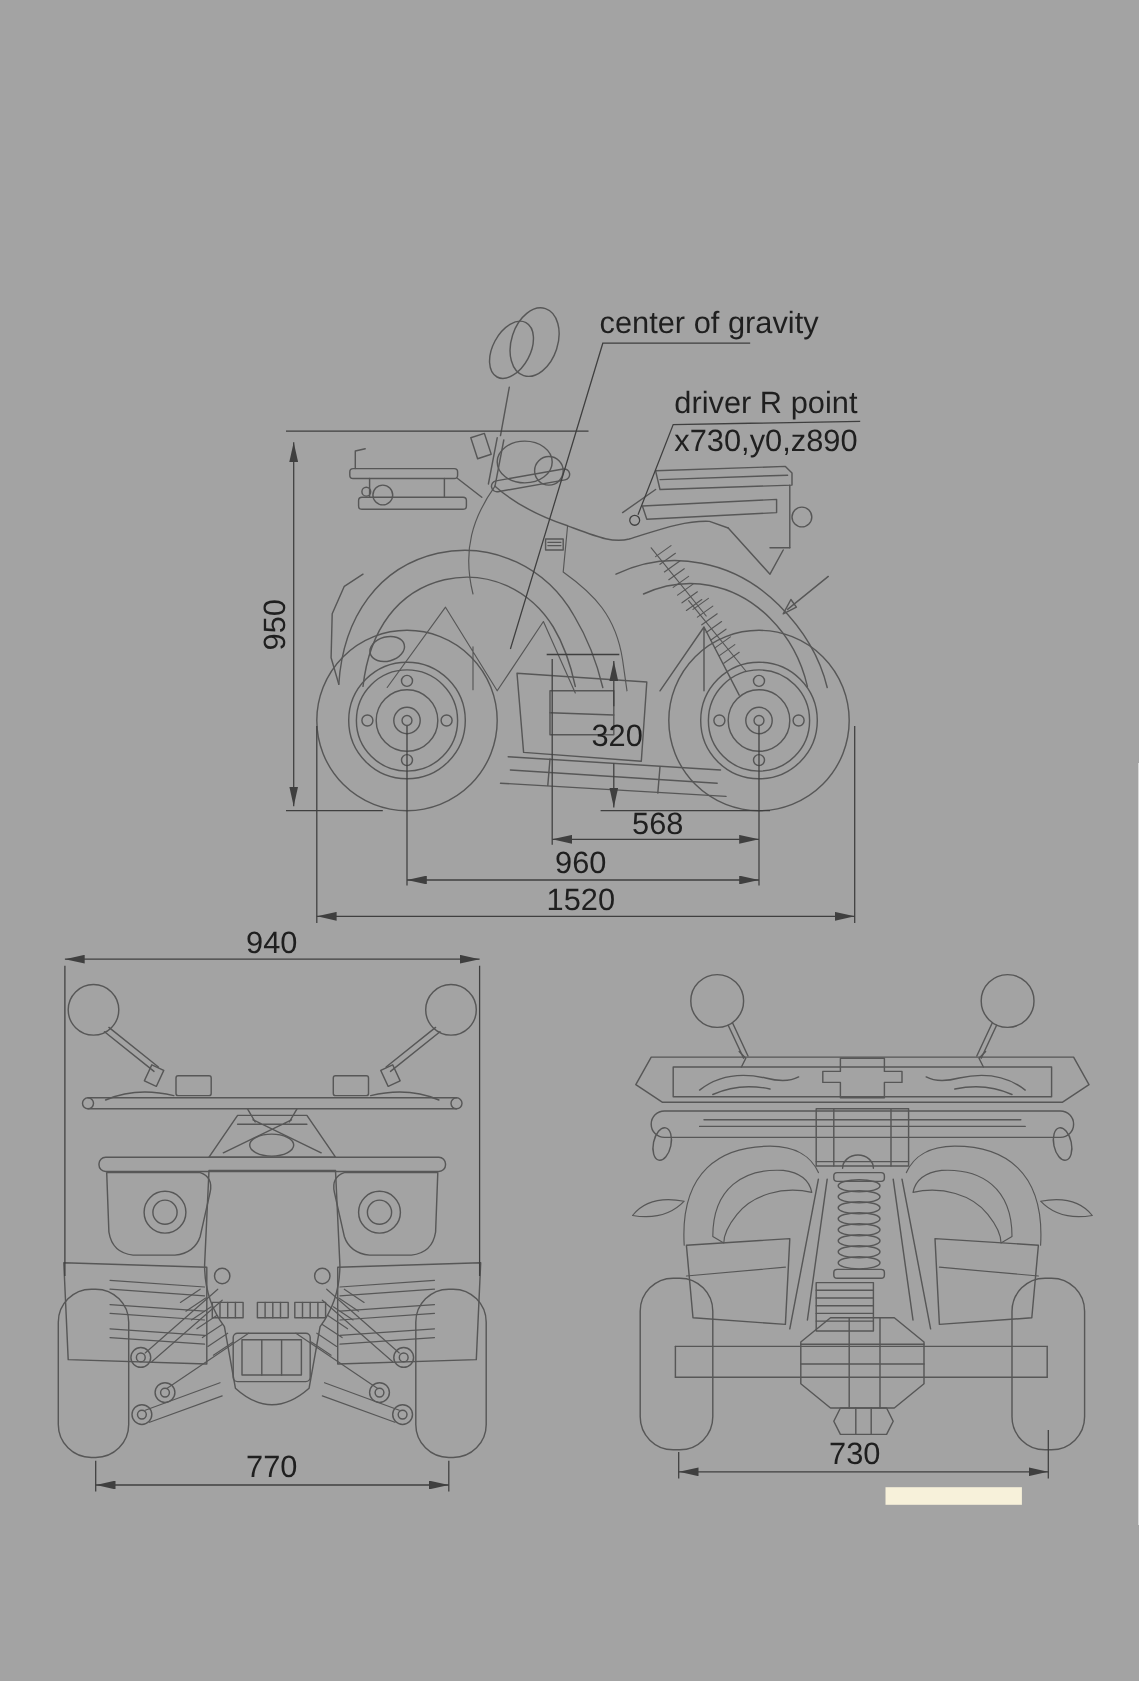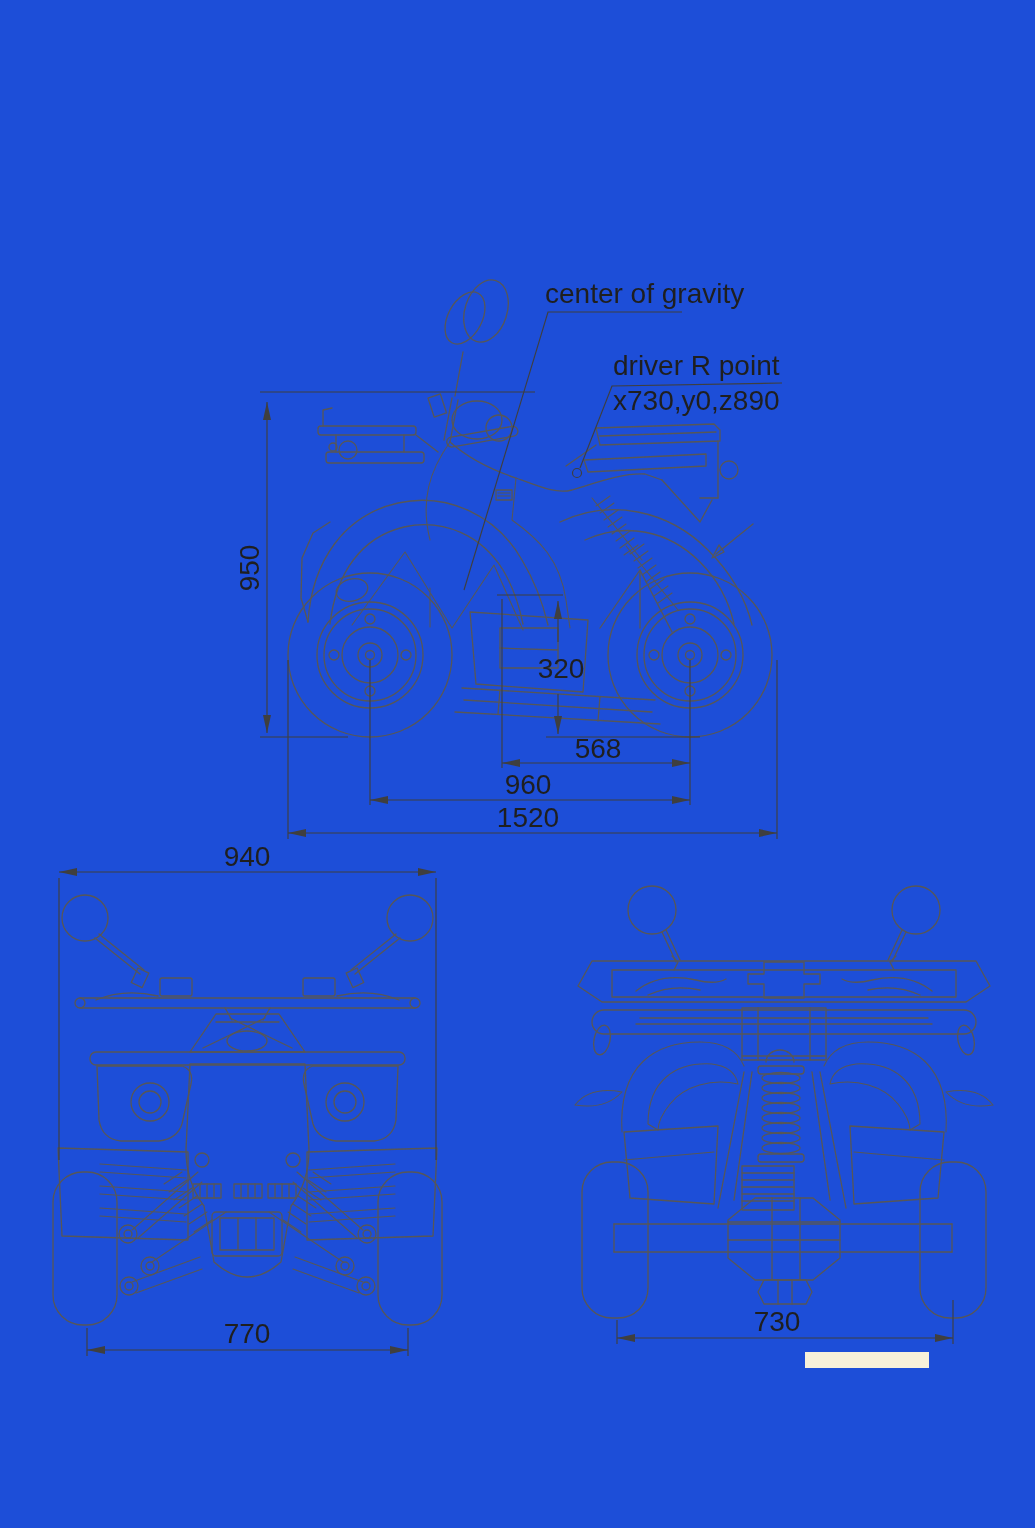--- a/index.html
+++ b/index.html
@@ -1,16 +1,16 @@
 <!DOCTYPE html>
 <html><head>
 <meta charset="utf-8">
 <style>
   html,body{margin:0;padding:0;background:#fff;}
-  .canvas{position:relative;width:1035px;height:1528px;background:#1d4ed8;overflow:hidden;
+  .canvas{position:relative;width:1035px;height:1528px;background:#a3a3a3;overflow:hidden;
           font-family:"Liberation Sans", sans-serif;}
   svg{position:absolute;left:0;top:0;}
   .draw path,.draw line,.draw circle,.draw ellipse,.draw rect,.draw polygon,.draw polyline{
       stroke:#575757;fill:none;stroke-width:1.3;stroke-linecap:round;stroke-linejoin:round;}
   .fine path,.fine line{stroke-width:1.05;}
   .dims line,.dims path,.dims polyline,.dims circle{stroke:#3f3f3f;fill:none;stroke-width:1.15;}
   .dims text{fill:#1f1f1f;font-size:28px;font-family:"Liberation Sans",sans-serif;}
   .ann text{fill:#1f1f1f;font-size:28px;font-family:"Liberation Sans",sans-serif;}
   .wm{fill:#f7f1da;stroke:none;}
 </style>

